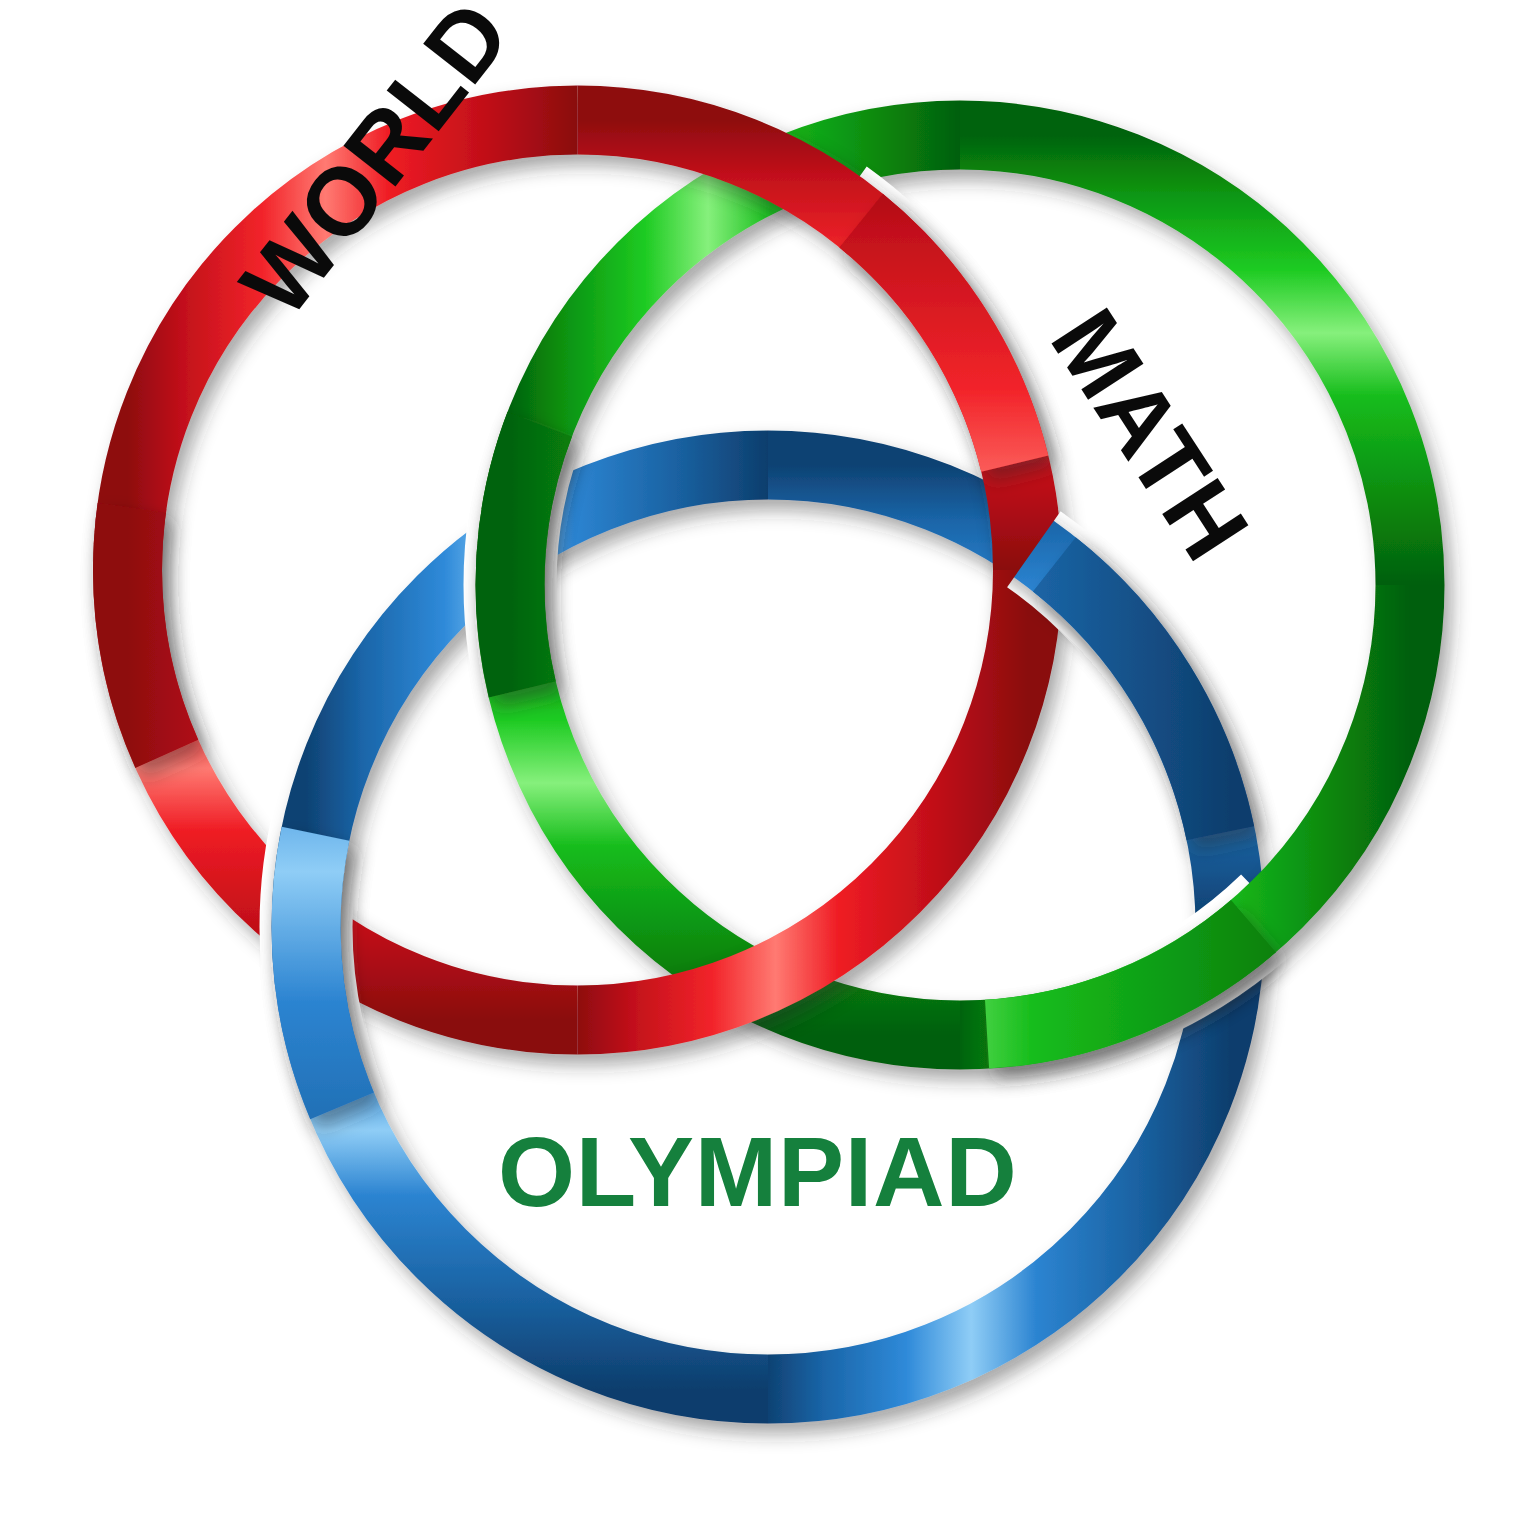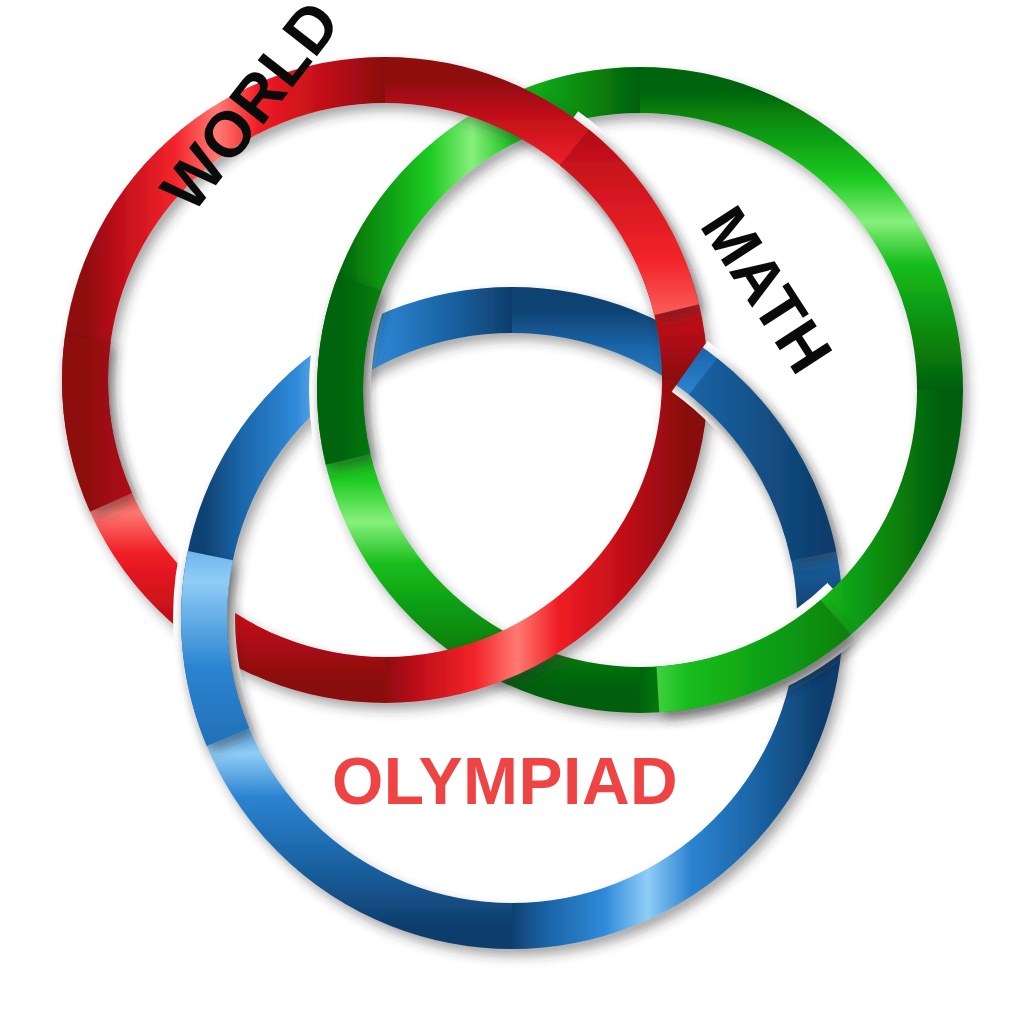--- a/index.html
+++ b/index.html
@@ -205,15 +205,15 @@
 
     <g>
       <circle cx="512" cy="618" r="308" fill="none" stroke="url(#gradBlueV)" stroke-width="46" stroke-dasharray="185 1750" stroke-dashoffset="-845" filter="url(#tubeShadow)"></circle>
     </g>
   </svg>
 
   <div class="ring-label" id="label-world" style="color: rgb(10, 10, 10); transform: rotate(-52deg);">WORLD</div>
 
   <div class="ring-label" id="label-math" style="color: rgb(10, 10, 10); transform: rotate(57deg);">MATH</div>
 
-  <div class="ring-label" id="label-olympiad" style="color: #ef4444; transform: rotate(0deg);">OLYMPIAD</div>
+  <div class="ring-label" id="label-olympiad" style="color: #15803d; transform: rotate(0deg);">OLYMPIAD</div>
 
 </div>
 
 </body></html>

